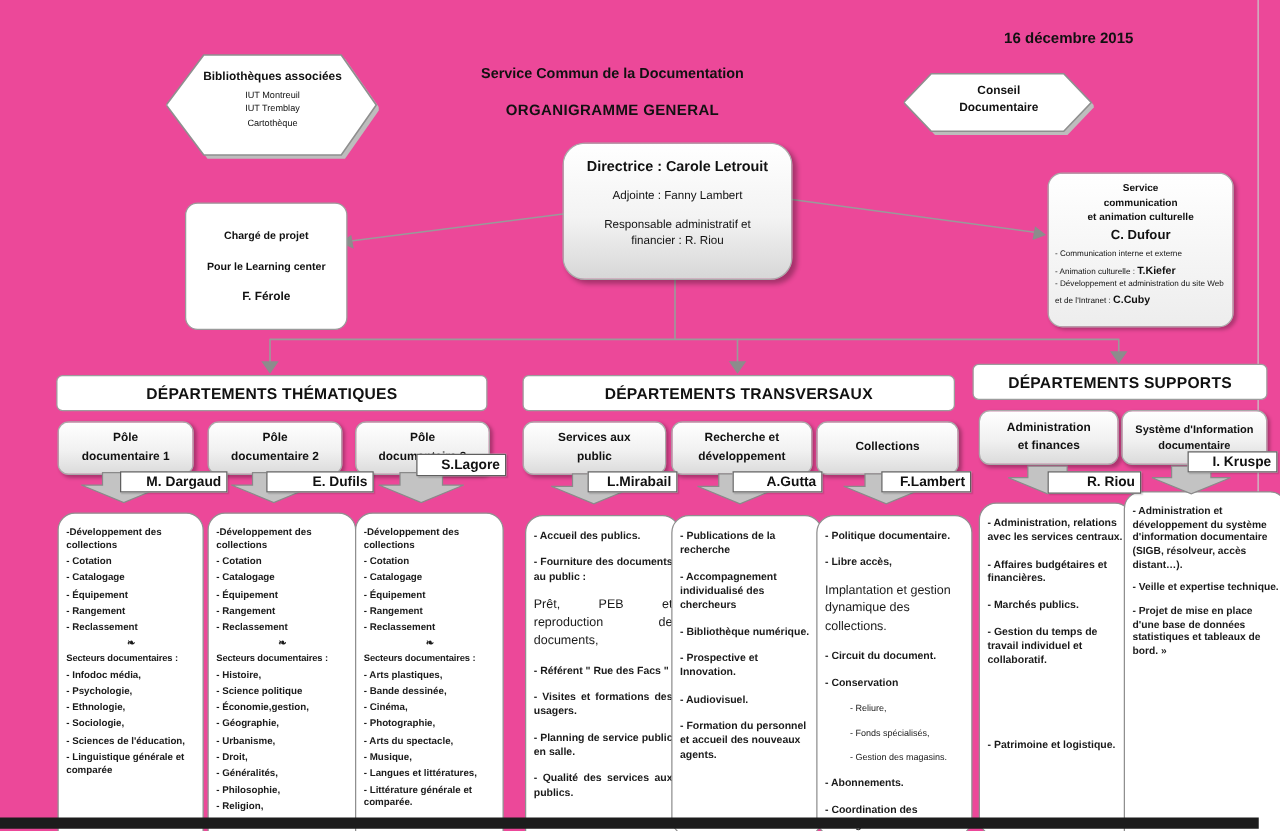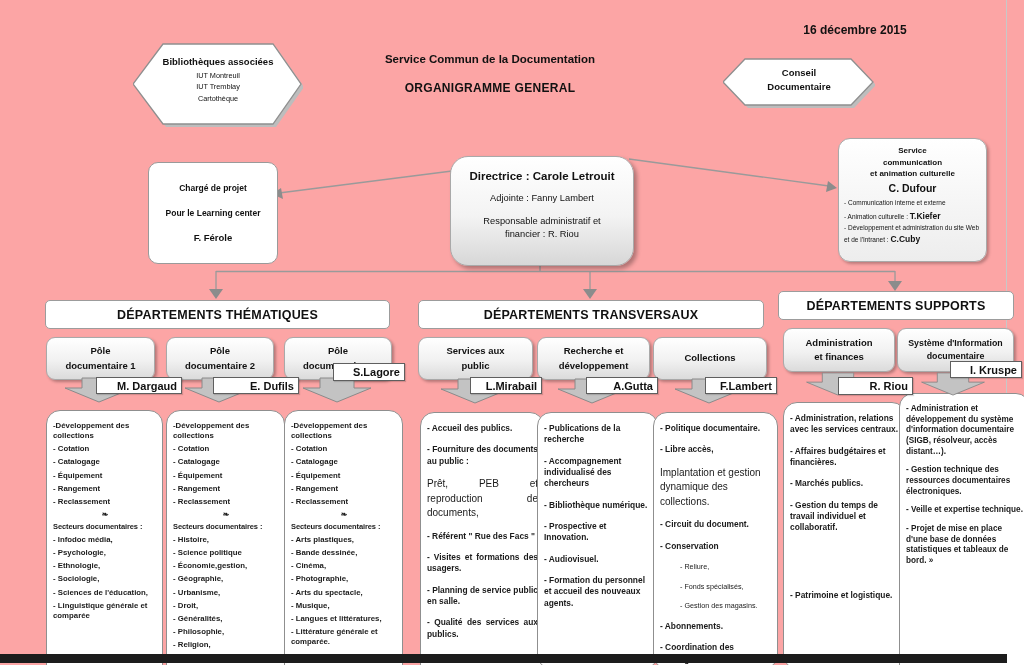--- a/index.html
+++ b/index.html
@@ -1,16 +1,16 @@
 <!DOCTYPE html>
 <html><head>
 <meta charset="utf-8">
 <style>
   html,body{margin:0;padding:0;background:#fff;}
-  .canvas{position:relative;width:1024px;height:665px;background:#fca5a5;overflow:hidden;
+  .canvas{position:relative;width:1024px;height:665px;background:#ec4899;overflow:hidden;
           font-family:"Liberation Sans",sans-serif;color:#111;}
   .abs{position:absolute;}
   .ctr{text-align:center;}
 
   
   .date{font-size:12px;font-weight:700;}
   .title1{font-size:11.5px;font-weight:700;}
   .title2{font-size:12px;font-weight:700;letter-spacing:.3px;}
 
   
@@ -126,21 +126,21 @@
     <svg width="152" height="52">
       <polygon points="3,28 25,5 131,5 153,28 131,51 25,51" fill="#bdbdbd"></polygon>
       <polygon points="0,25 22,2 128,2 150,25 128,48 22,48" fill="#ffffff" stroke="#8f8f8f" stroke-width="1.3"></polygon>
     </svg>
     <div class="hex-text ctr" style="top:10px;">
       <div class="hex-title">Conseil</div>
       <div class="hex-title">Documentaire</div>
     </div>
   </div>
 
-  <div class="abs director" style="left:450px;top:114px;width:182px;height:108px;margin-top:42px;">
+  <div class="abs director" style="left:450px;top:114px;width:182px;height:108px;">
     <div class="dir-l1">Directrice : Carole Letrouit</div>
     <div class="dir-l2">Adjointe : Fanny Lambert</div>
     <div class="dir-l3">
       <div>Responsable administratif et</div>
       <div>financier : R. Riou</div>
     </div>
   </div>
 
   <div class="abs plain-box" style="left:148px;top:162px;width:120px;height:88px;padding:6px 4px;">
     <div class="cp-line">Chargé de projet</div>
@@ -316,18 +316,17 @@
   <div class="abs list loose rounded" style="left:783px;top:402px;width:110px;height:249px;">
       <div class="li b">- Administration, relations avec les services centraux.</div>
       <div class="li b">- Affaires budgétaires et financières.</div>
       <div class="li b">- Marchés publics.</div>
       <div class="li b">- Gestion du temps de travail individuel et collaboratif.</div>
       <div class="li sp"></div>
       <div class="li b">- Patrimoine et logistique.</div>
     </div>
   <div class="abs list dense" style="left:899px;top:393px;width:118px;height:273px;">
       <div class="li b">- Administration et développement du système d'information documentaire (SIGB, résolveur, accès distant…).</div>
-      <div class="li b">- Gestion technique des ressources documentaires électroniques.</div>
       <div class="li b">- Veille et expertise technique.</div>
       <div class="li b">- Projet de mise en place d'une base de données statistiques et tableaux de bord. »</div>
     </div>
 
 </div>
 
 </body></html>

